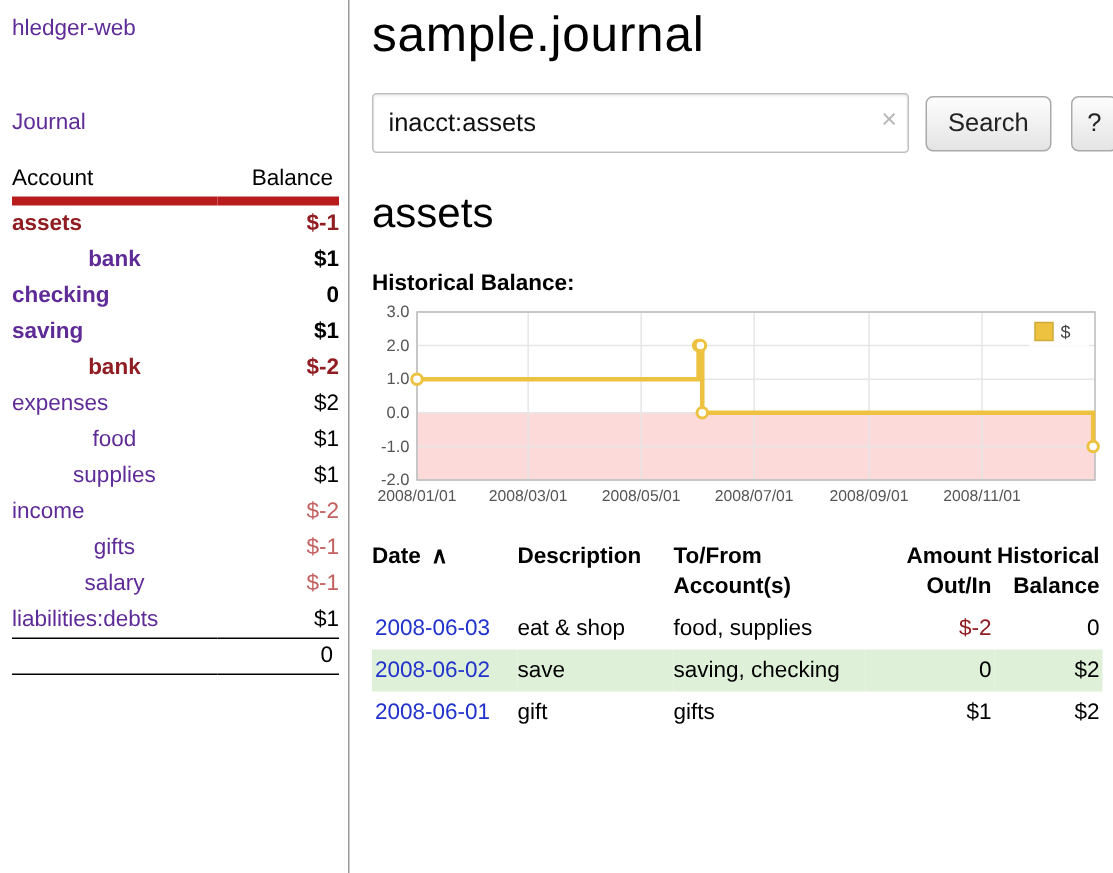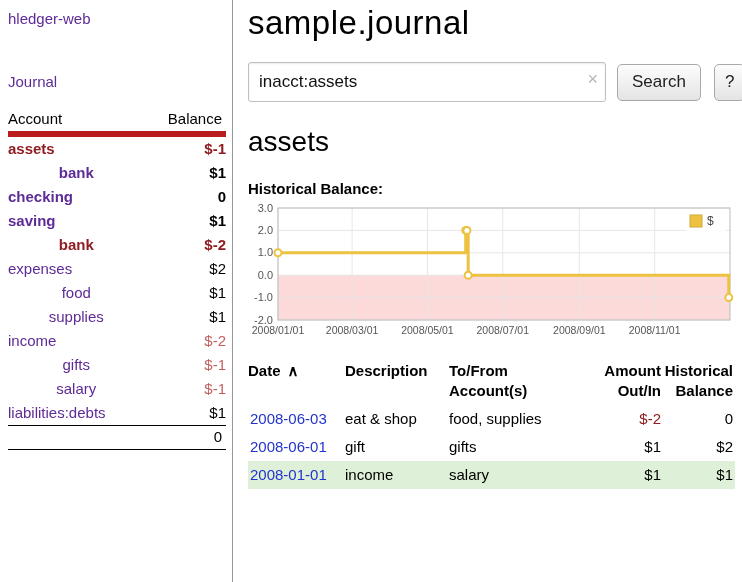--- a/index.html
+++ b/index.html
@@ -216,29 +216,29 @@
       </tr>
     </thead>
     <tbody>
       <tr>
         <td class="date"><a href="#">2008-06-03</a></td>
         <td>eat &amp; shop</td>
         <td>food, supplies</td>
         <td class="num neg">$-2</td>
         <td class="num">0</td>
       </tr>
+      <tr class="g">
+        <td class="date"><a href="#">2008-06-02</a></td>
+        <td>save</td>
+        <td>saving, checking</td>
+        <td class="num">0</td>
+        <td class="num">$2</td>
+      </tr>
       <tr>
         <td class="date"><a href="#">2008-06-01</a></td>
         <td>gift</td>
         <td>gifts</td>
         <td class="num">$1</td>
         <td class="num">$2</td>
       </tr>
-      <tr class="g">
-        <td class="date"><a href="#">2008-01-01</a></td>
-        <td>income</td>
-        <td>salary</td>
-        <td class="num">$1</td>
-        <td class="num">$1</td>
-      </tr>
     </tbody>
   </table>
 </div>
 
 </body></html>

